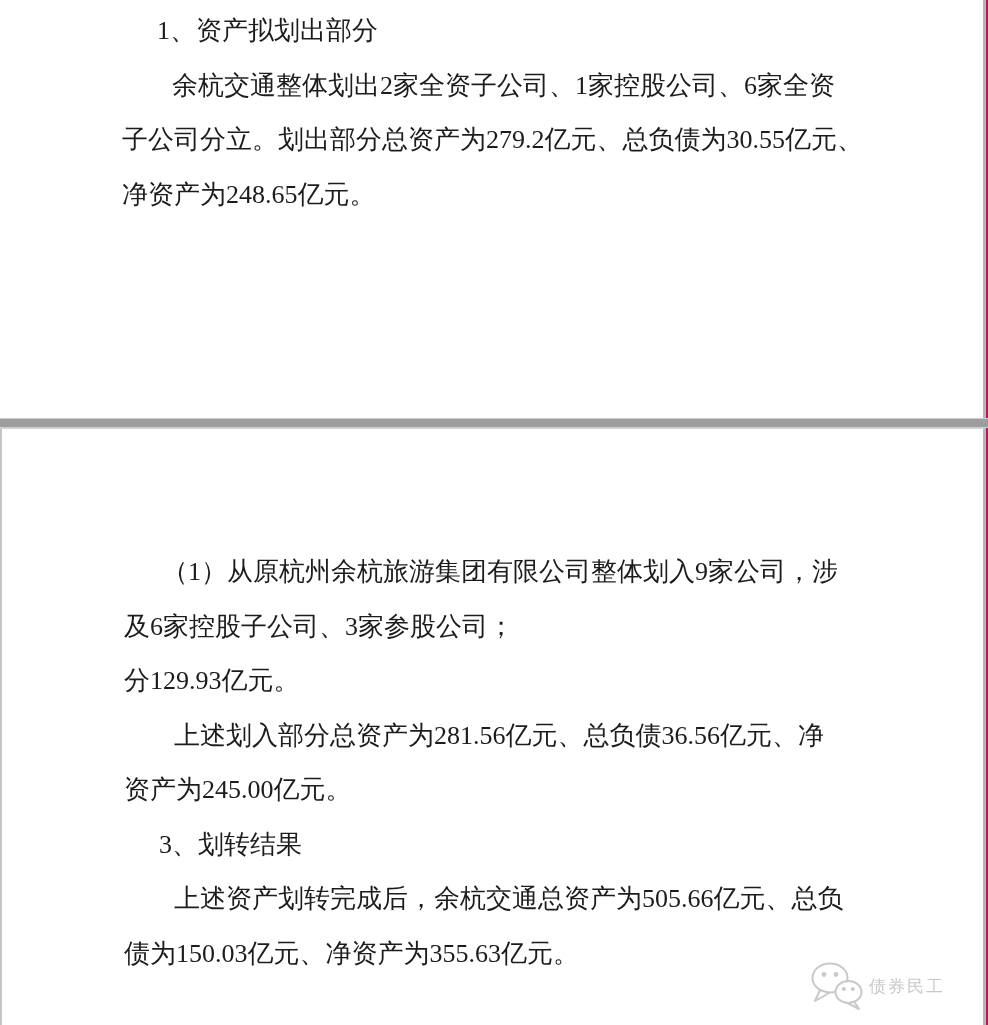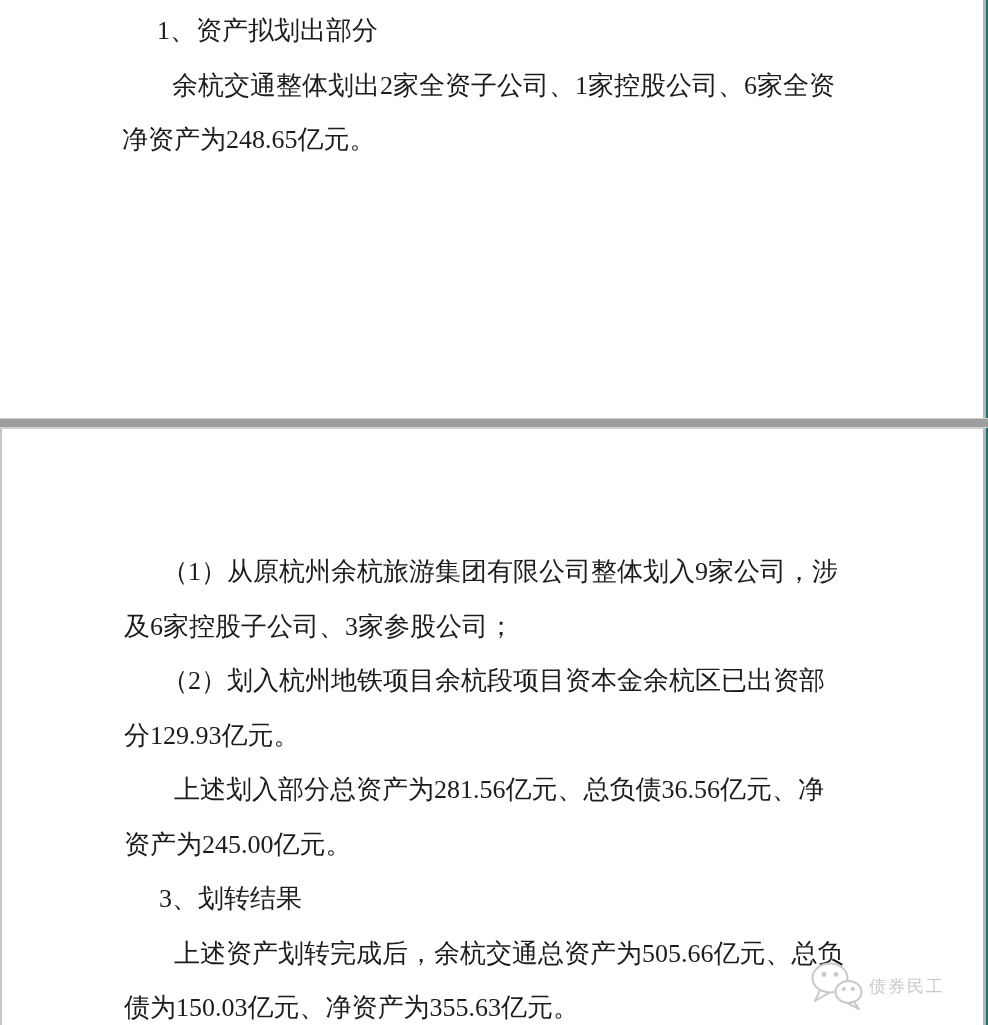--- a/index.html
+++ b/index.html
@@ -5,21 +5,21 @@
   html, body {
     margin: 0;
     padding: 0;
     background: #ffffff;
   }
   .stage {
     position: relative;
     width: 988px;
     height: 1025px;
     overflow: hidden;
-    background: #0f766e;
+    background: #be185d;
     font-family: "Liberation Serif", "DejaVu Serif", serif;
     color: #1c1c1c;
   }
   
   .page {
     position: absolute;
     left: 0;
     background: #ffffff;
   }
   #page1 {
@@ -81,31 +81,31 @@
 </style>
 </head>
 <body>
 
 <div class="stage">
 
   <section class="page" id="page1">
     <div class="text-block">
       <div class="line l-head">1、资产拟划出部分</div>
       <div class="line l-indent">余杭交通整体划出2家全资子公司、1家控股公司、6家全资</div>
+      <div class="line l-flush">子公司分立。划出部分总资产为279.2亿元、总负债为30.55亿元、</div>
       <div class="line l-flush">净资产为248.65亿元。</div>
     </div>
   </section>
 
   <div class="page-gap"></div>
 
   <section class="page" id="page2">
     <div class="text-block">
       <div class="line l-paren">（1）从原杭州余杭旅游集团有限公司整体划入9家公司，涉</div>
       <div class="line l-flush">及6家控股子公司、3家参股公司；</div>
-      <div class="line l-paren">（2）划入杭州地铁项目余杭段项目资本金余杭区已出资部</div>
       <div class="line l-flush">分129.93亿元。</div>
       <div class="line l-indent">上述划入部分总资产为281.56亿元、总负债36.56亿元、净</div>
       <div class="line l-flush">资产为245.00亿元。</div>
       <div class="line l-head">3、划转结果</div>
       <div class="line l-indent">上述资产划转完成后，余杭交通总资产为505.66亿元、总负</div>
       <div class="line l-flush">债为150.03亿元、净资产为355.63亿元。</div>
     </div>
   </section>
 
   <div class="watermark">

